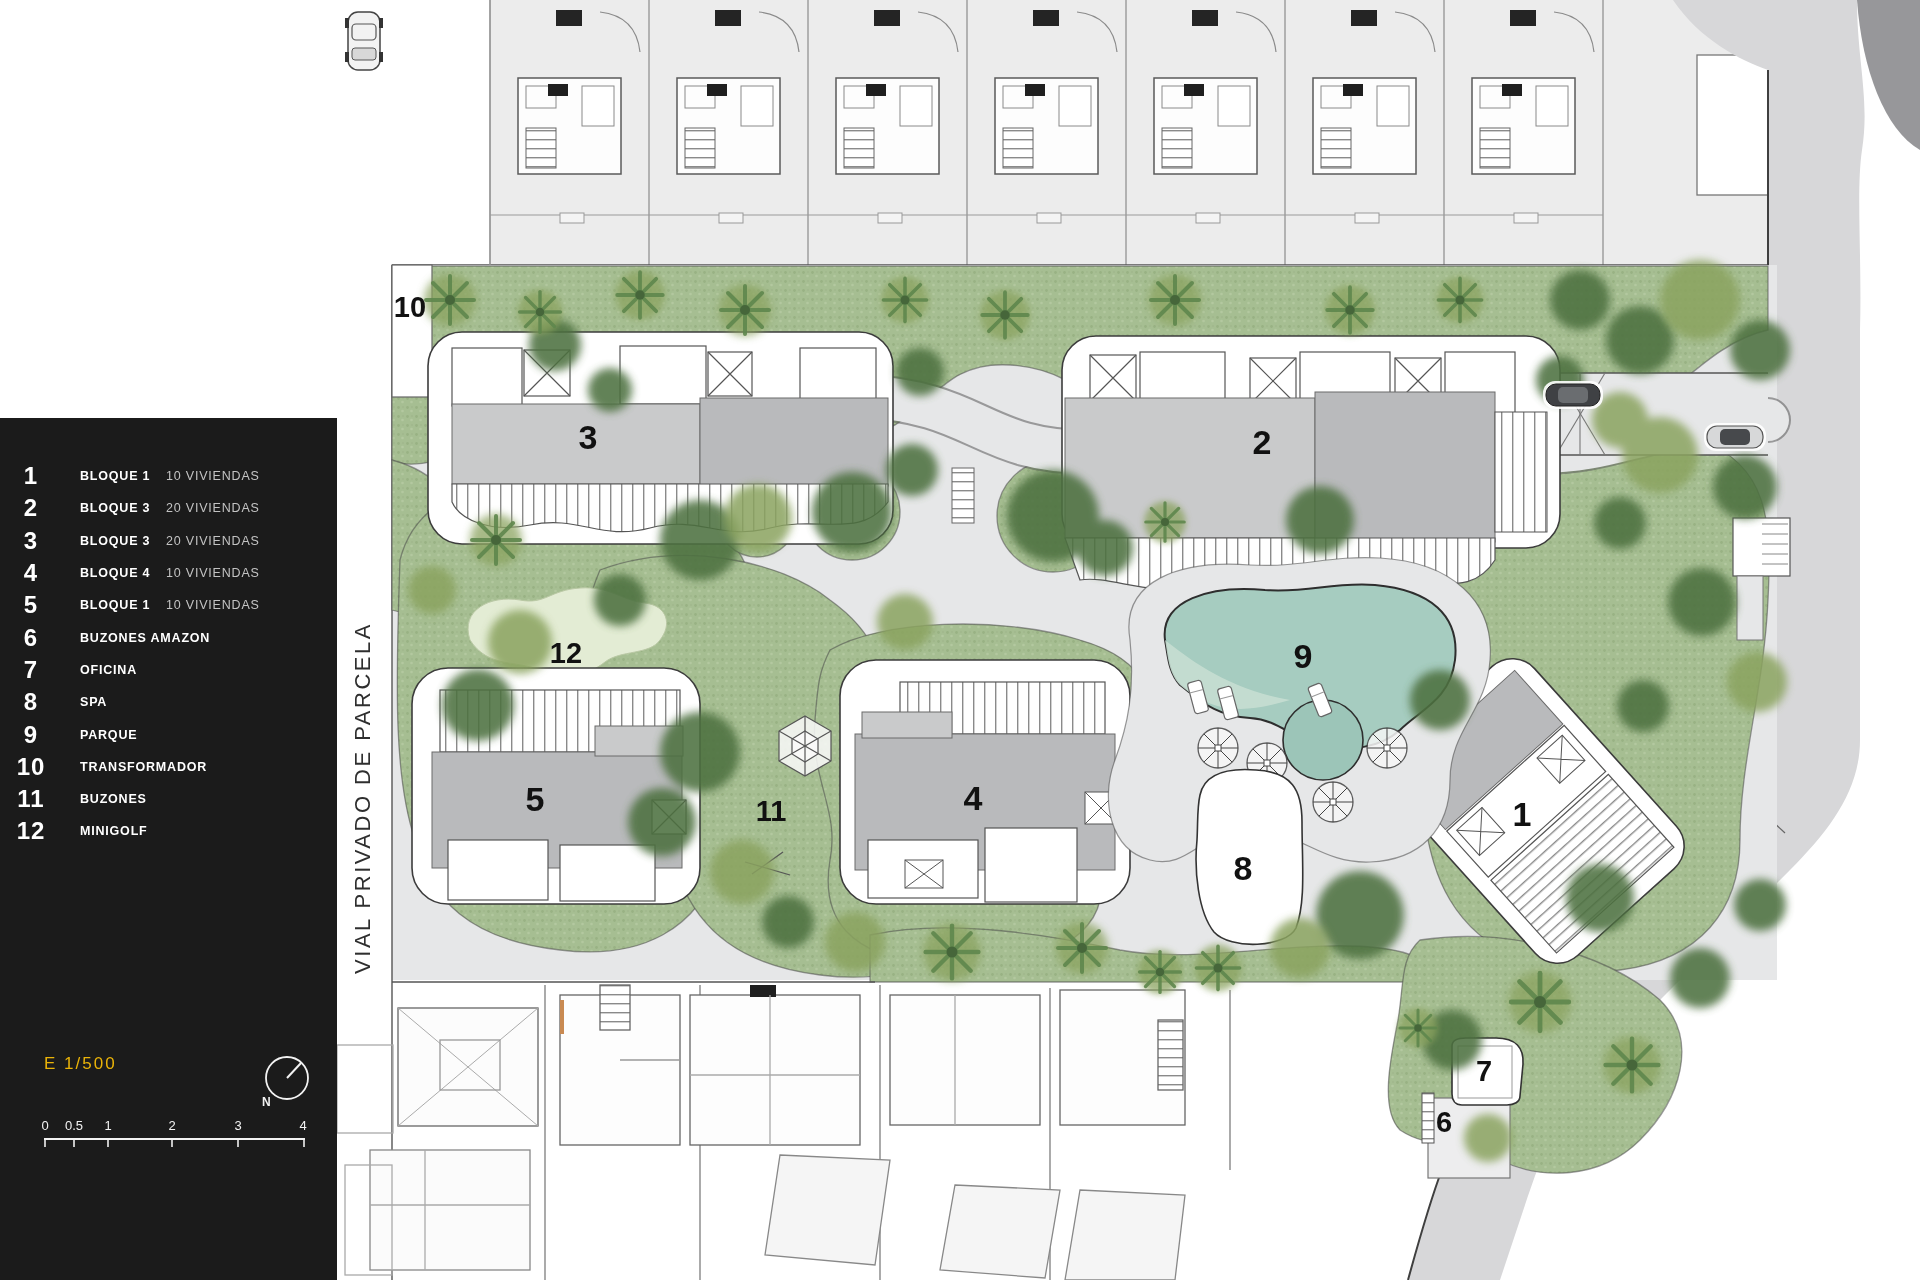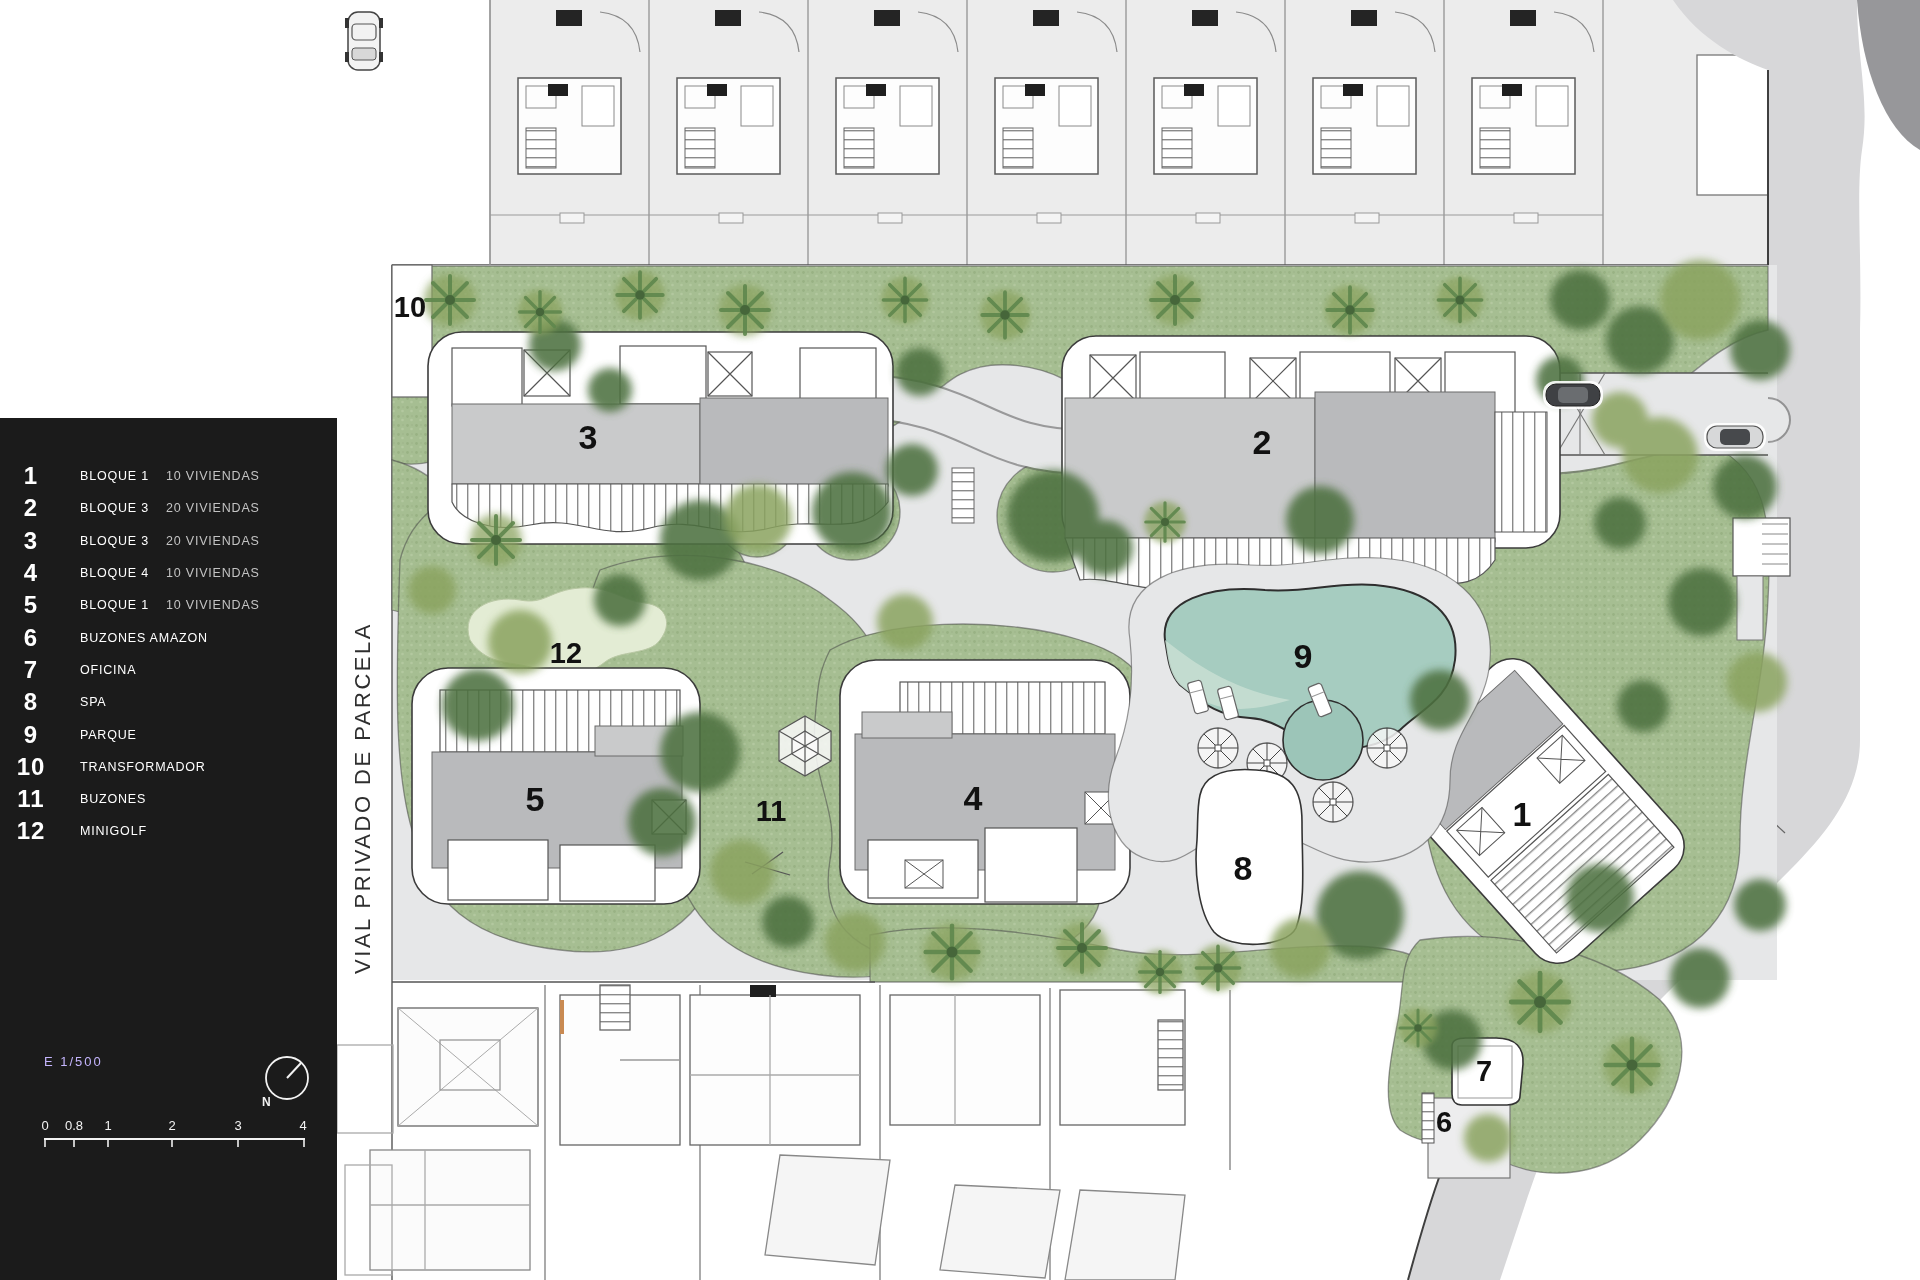--- a/index.html
+++ b/index.html
@@ -20,23 +20,23 @@
   }
   *{margin:0;padding:0;box-sizing:border-box;}
   body{font-family:"Liberation Sans",sans-serif;background:#fff;}
   #canvas{position:relative;width:1920px;height:1280px;background:#fff;overflow:hidden;}
   #plan-svg{position:absolute;left:0;top:0;}
   
   #legend{position:absolute;left:0;top:418px;width:337px;height:862px;background:var(--c-legend_bg);color:#fff;z-index:5;}
   .lg-rows{position:absolute;left:0;top:42px;width:100%;}
   .lg-row{position:relative;height:32.3px;display:flex;align-items:center;}
   .lg-num{position:absolute;left:0;width:62px;text-align:center;font-size:24px;font-weight:700;letter-spacing:1px;}
-  .lg-label{position:absolute;left:80px;font-size:12.5px;font-weight:400;letter-spacing:.8px;}
+  .lg-label{position:absolute;left:80px;font-size:12.5px;font-weight:700;letter-spacing:.8px;}
   .lg-detail{position:absolute;left:166px;font-size:12.5px;color:#c3c3c3;letter-spacing:.8px;}
-  .lg-scale{position:absolute;left:44px;top:636px;font-size:13px;letter-spacing:2px;color:#c4b5fd;}
+  .lg-scale{position:absolute;left:44px;top:636px;font-size:17px;letter-spacing:2px;color:#eab308;}
   .lg-compass{position:absolute;left:255px;top:633px;}
   .lg-ticks{position:absolute;left:0;top:700px;width:337px;height:16px;font-size:13px;color:#f2f2f2;}
   .lg-ticks span{position:absolute;transform:translateX(-50%);}
   .lg-bar{position:absolute;left:0;top:718px;}
   
   #street{position:absolute;left:334px;top:555px;width:58px;height:485px;display:flex;align-items:center;justify-content:center;z-index:2;}
   #street span{transform:rotate(-90deg);white-space:nowrap;font-size:22px;letter-spacing:2.5px;color:#2f2f2f;}
   
   .plan-label{position:absolute;transform:translate(-50%,-50%);font-weight:700;color:#111;z-index:3;pointer-events:none;}
   .pl-big{font-size:34px;}
@@ -504,21 +504,21 @@
   <div class="lg-scale">E 1/500</div>
 
   <svg class="lg-compass" width="62" height="62">
     <circle cx="32" cy="27" r="21" fill="none" stroke="#f2f2f2" stroke-width="1.8"></circle>
     <line x1="32" y1="27" x2="46" y2="12" stroke="#f2f2f2" stroke-width="2"></line>
     <text x="7" y="55" fill="#f2f2f2" font-size="12" font-weight="bold" font-family="Liberation Sans, sans-serif">N</text>
   </svg>
 
   <div class="lg-ticks">
     <span style="left:45px">0</span>
-    <span style="left:74px">0.8</span>
+    <span style="left:74px">0.5</span>
     <span style="left:108px">1</span>
     <span style="left:172px">2</span>
     <span style="left:238px">3</span>
     <span style="left:303px">4</span>
   </div>
   <svg class="lg-bar" width="337" height="16">
     <line x1="44" y1="3" x2="305" y2="3" stroke="#f2f2f2" stroke-width="2"></line>
     <g stroke="#f2f2f2" stroke-width="1.6">
       <line x1="45" y1="3" x2="45" y2="11"></line>
       <line x1="74" y1="3" x2="74" y2="11"></line>

